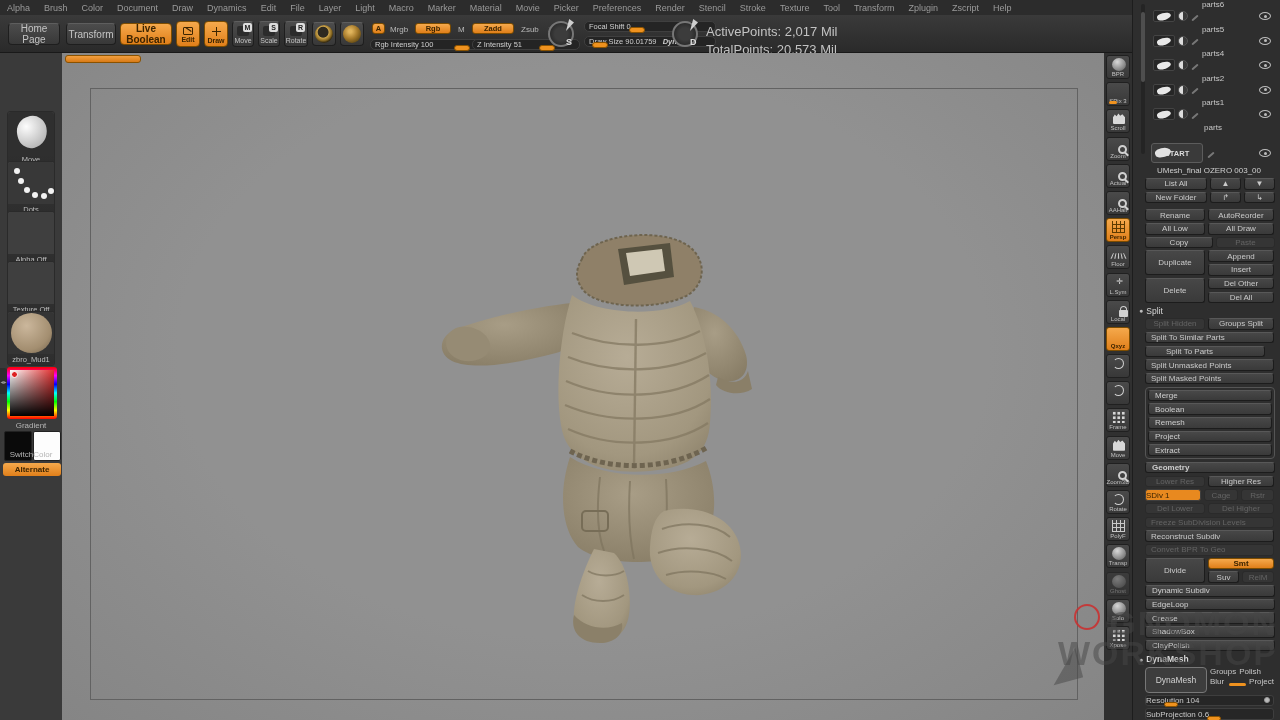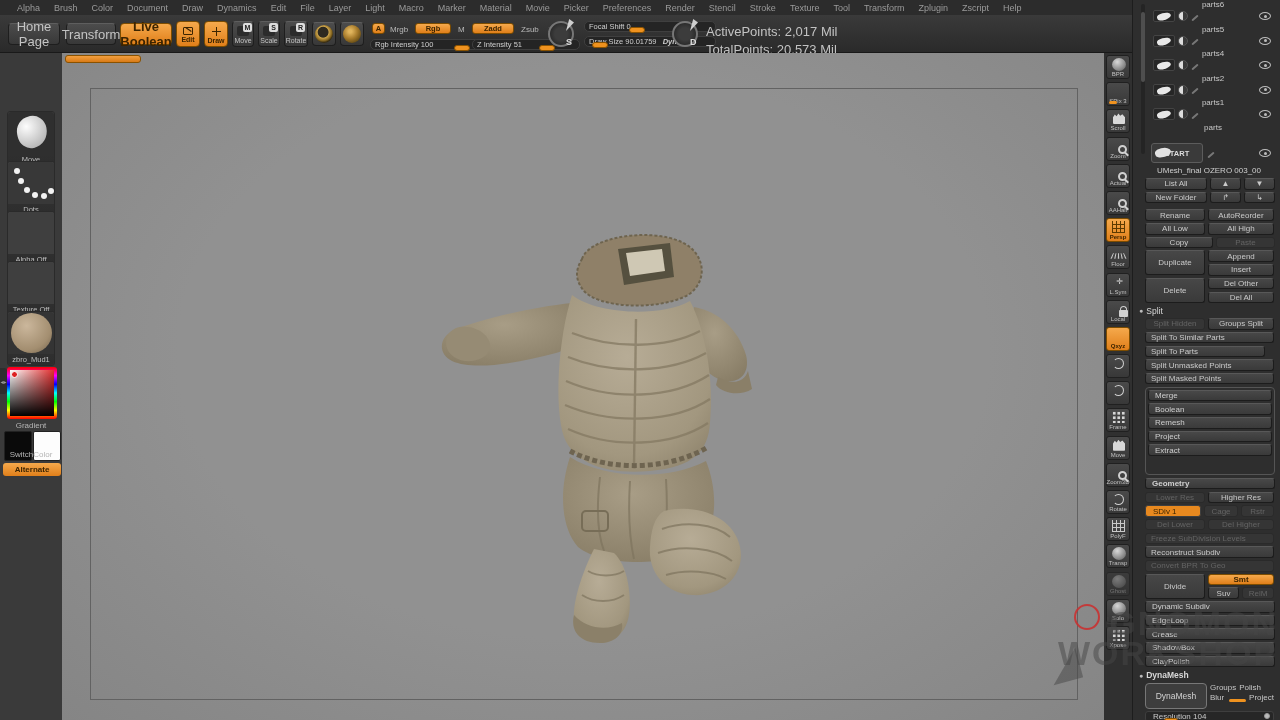--- a/index.html
+++ b/index.html
@@ -2,29 +2,29 @@
 <html><head>
 <meta charset="utf-8">
 <style>
   html,body{margin:0;padding:0;width:1280px;height:720px;overflow:hidden;
     background:#2c2c2c;font-family:"Liberation Sans",sans-serif;
     -webkit-user-select:none;user-select:none;position:relative;}
   *{box-sizing:border-box;}
 
   
   .menubar{position:absolute;left:0;top:0;width:1280px;height:15px;background:#2c2c2c;
-    display:flex;align-items:center;padding-left:10px;font-size:9px;color:#9a9a9a;}
+    display:flex;align-items:center;font-size:9px;color:#9a9a9a;}
   .menu-item{padding:0 7px;cursor:default;}
 
   
   .toolbar{position:absolute;left:0;top:15px;width:1280px;height:38px;
     background:linear-gradient(#3a3a3a,#2a2a2a);border-bottom:1px solid #191919;}
   .tb-btn{position:absolute;height:22px;top:8px;border-radius:4px;
     background:linear-gradient(#4c4c4c,#383838);border:1px solid #1e1e1e;border-top-color:#5e5e5e;
-    color:#c4c4c4;font-size:13px;display:flex;align-items:center;justify-content:center;text-align:center;}
+    color:#c4c4c4;font-size:10px;display:flex;align-items:center;justify-content:center;text-align:center;}
   .orange{background:linear-gradient(#f5a94c,#e07f1a)!important;color:#3c2400!important;
     border-color:#7c4c00!important;font-weight:bold;}
   .tb-ico{flex-direction:column;gap:1px;font-size:7px;padding-top:2px;}
   .badge{position:absolute;top:-3px;right:-3px;width:9px;height:9px;background:#ddd;color:#222;
     font-size:7px;font-weight:bold;border-radius:2px;line-height:9px;text-align:center;}
   .glyph-edit{width:10px;height:8px;border:1px solid #3c2400;border-radius:1px;position:relative;}
   .glyph-edit:after{content:"";position:absolute;left:1px;top:1px;width:7px;height:1px;background:#3c2400;transform:rotate(35deg);}
   .glyph-draw{width:9px;height:9px;position:relative;}
   .glyph-draw:before,.glyph-draw:after{content:"";position:absolute;background:#3c2400;}
   .glyph-draw:before{left:4px;top:0;width:1px;height:9px;}
@@ -160,21 +160,21 @@
   .t-btn.tall{height:25px;}
   .t-btn.orange-b{background:linear-gradient(#f5a94c,#e07f1a);color:#3c2400;border-color:#7c4c00;font-weight:bold;}
   .t-header{height:11.5px;margin-bottom:2.2px;border-radius:3px;background:linear-gradient(#484848,#3a3a3a);
     border:1px solid #1c1c1c;border-top-color:#585858;color:#cfcfcf;font-size:8px;
     display:flex;align-items:center;padding-left:6px;}
   .t-sec-label{height:11px;display:flex;align-items:center;gap:3px;color:#d8d8d8;font-size:8.5px;margin:1px 0 2px -6px;}
   .bullet{color:#bbb;font-size:7px;}
   .t-group{border:1px solid #555;border-radius:4px;padding:2px;margin-bottom:3px;}
   .col{display:flex;flex-direction:column;gap:2.2px;}
   .t-slider{position:relative;height:11.5px;border-radius:3px;background:#262626;border:1px solid #3e3e3e;
-    color:#c9c9c9;font-size:8px;display:flex;align-items:center;padding-left:7px;white-space:nowrap;}
+    color:#c9c9c9;font-size:8px;display:flex;align-items:center;padding-left:0;white-space:nowrap;}
   .t-slider .sl-handle{bottom:-2px;height:5px;width:14px;}
   .radio-dot{width:6px;height:6px;border:1px solid #999;border-radius:50%;margin-left:auto;margin-right:3px;background:#bbb;}
   .blur-mini{position:relative;display:inline-block;width:24px;height:3px;background:#ef921f;border-radius:2px;top:3px;margin-left:2px;}
   .small-txt{font-size:8px;color:#c6c6c6;display:flex;align-items:center;gap:3px;}
   .dm-big{width:62px;height:26px;border:1px solid #777;border-radius:4px;background:#3d3d3d;
     display:flex;align-items:center;justify-content:center;color:#d2d2d2;font-size:8.5px;}
 </style>
 </head>
 <body>
 
@@ -563,21 +563,21 @@
       <div class="t-btn" style="width:31px">↱</div>
       <div class="t-btn" style="width:31px">↳</div>
     </div>
     <div style="height:4px"></div>
     <div class="t-row">
       <div class="t-btn" style="width:60px">Rename</div>
       <div class="t-btn" style="width:66px">AutoReorder</div>
     </div>
     <div class="t-row">
       <div class="t-btn" style="width:60px">All Low</div>
-      <div class="t-btn" style="width:66px">All High</div>
+      <div class="t-btn" style="width:66px">All Draw</div>
     </div>
     <div class="t-row">
       <div class="t-btn" style="width:76px">Copy</div>
       <div class="t-btn dim" style="width:66px">Paste</div>
     </div>
     <div class="t-row">
       <div class="t-btn tall" style="width:60px">Duplicate</div>
       <div class="col" style="width:66px">
         <div class="t-btn">Append</div>
         <div class="t-btn">Insert</div>
@@ -596,35 +596,35 @@
       <span>Split</span>
       </div>
     <div class="t-row">
       <div class="t-btn dim" style="width:60px">Split Hidden</div>
       <div class="t-btn" style="width:66px">Groups Split</div>
     </div>
     <div class="t-row">
         <div class="t-btn" style="width:129px;justify-content:flex-start;padding-left:5px">Split To Similar Parts</div>
       </div>
     <div class="t-row">
-        <div class="t-btn" style="width:120px;justify-content:flex-start;padding-left:5px">Split To Parts</div>
+        <div class="t-btn" style="width:120px;justify-content:flex-start;padding-left:20px">Split To Parts</div>
       </div>
     <div class="t-row">
         <div class="t-btn" style="width:129px;justify-content:flex-start;padding-left:5px">Split Unmasked Points</div>
       </div>
     <div class="t-row">
         <div class="t-btn" style="width:129px;justify-content:flex-start;padding-left:5px">Split Masked Points</div>
       </div>
 
     <div class="t-group" id="sections1">
         <div class="t-header">Merge</div>
         <div class="t-header">Boolean</div>
         <div class="t-header">Remesh</div>
         <div class="t-header">Project</div>
-        <div class="t-header" style="margin-bottom: 16px;">Extract</div>
+        <div class="t-header" style="margin-bottom: 0px;">Extract</div>
       </div>
 
     <div class="t-header" style="font-weight:bold">Geometry</div>
     <div class="t-row">
       <div class="t-btn dim" style="width:60px">Lower Res</div>
       <div class="t-btn" style="width:66px">Higher Res</div>
     </div>
     <div class="t-row">
       <div class="t-slider" style="width:56px;background:#e8891f;color:#3c2400">
         <span>SDiv 1</span>

